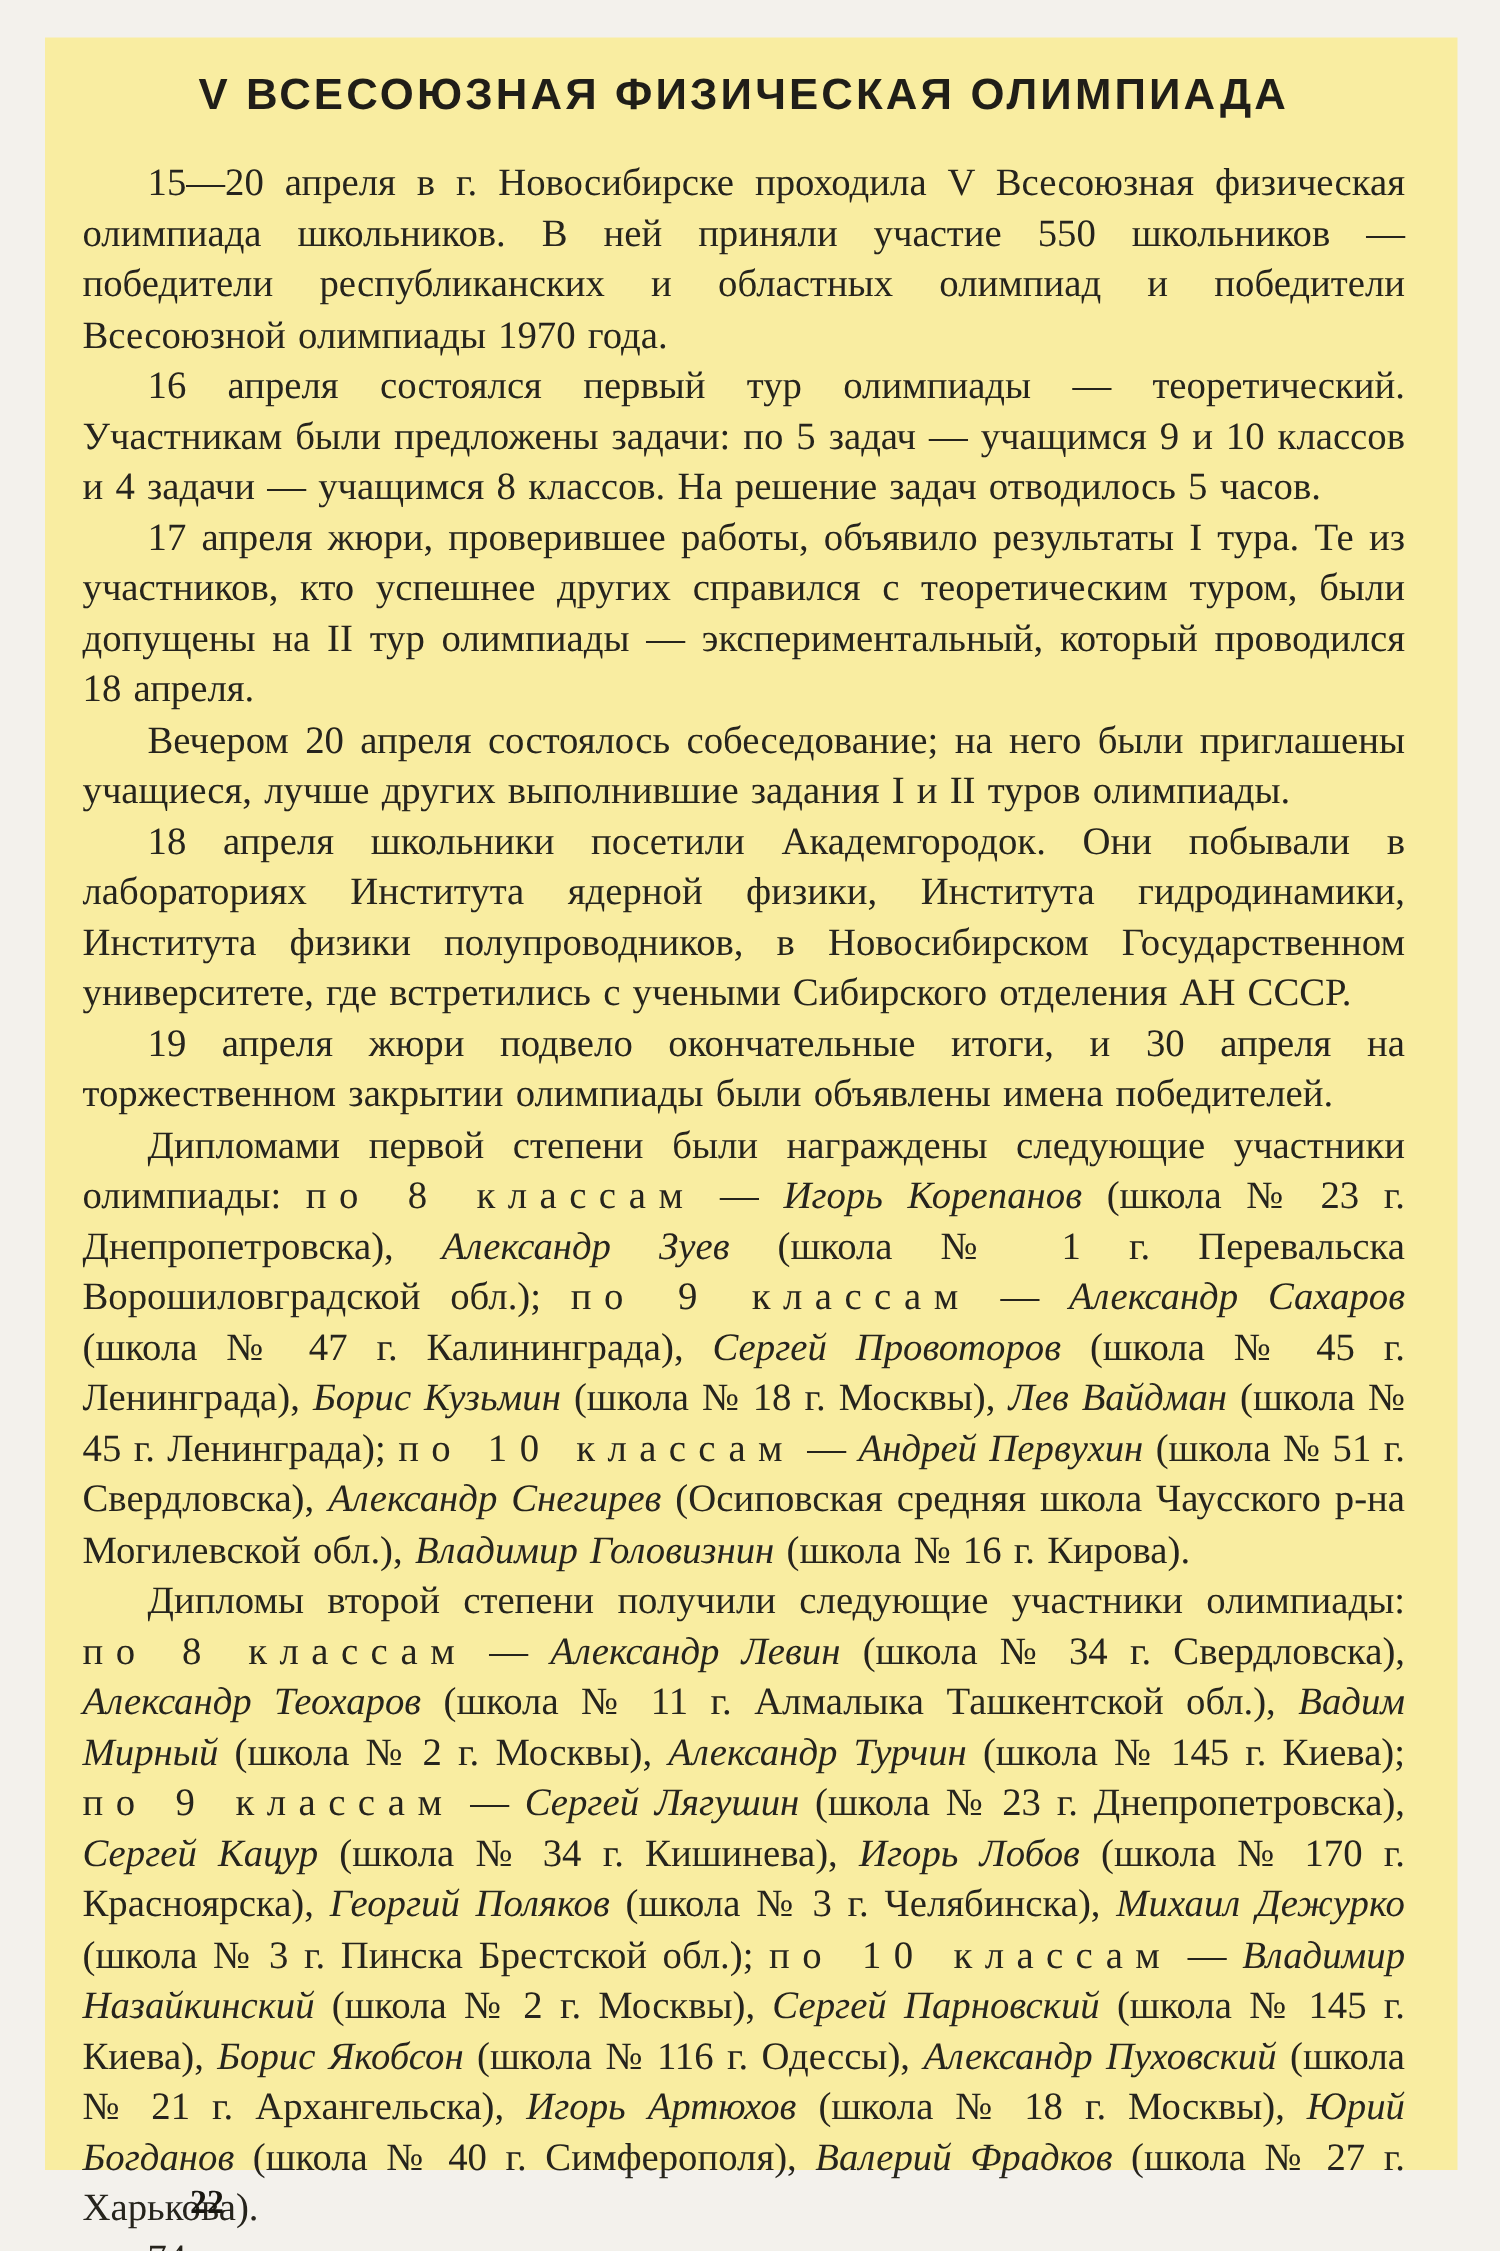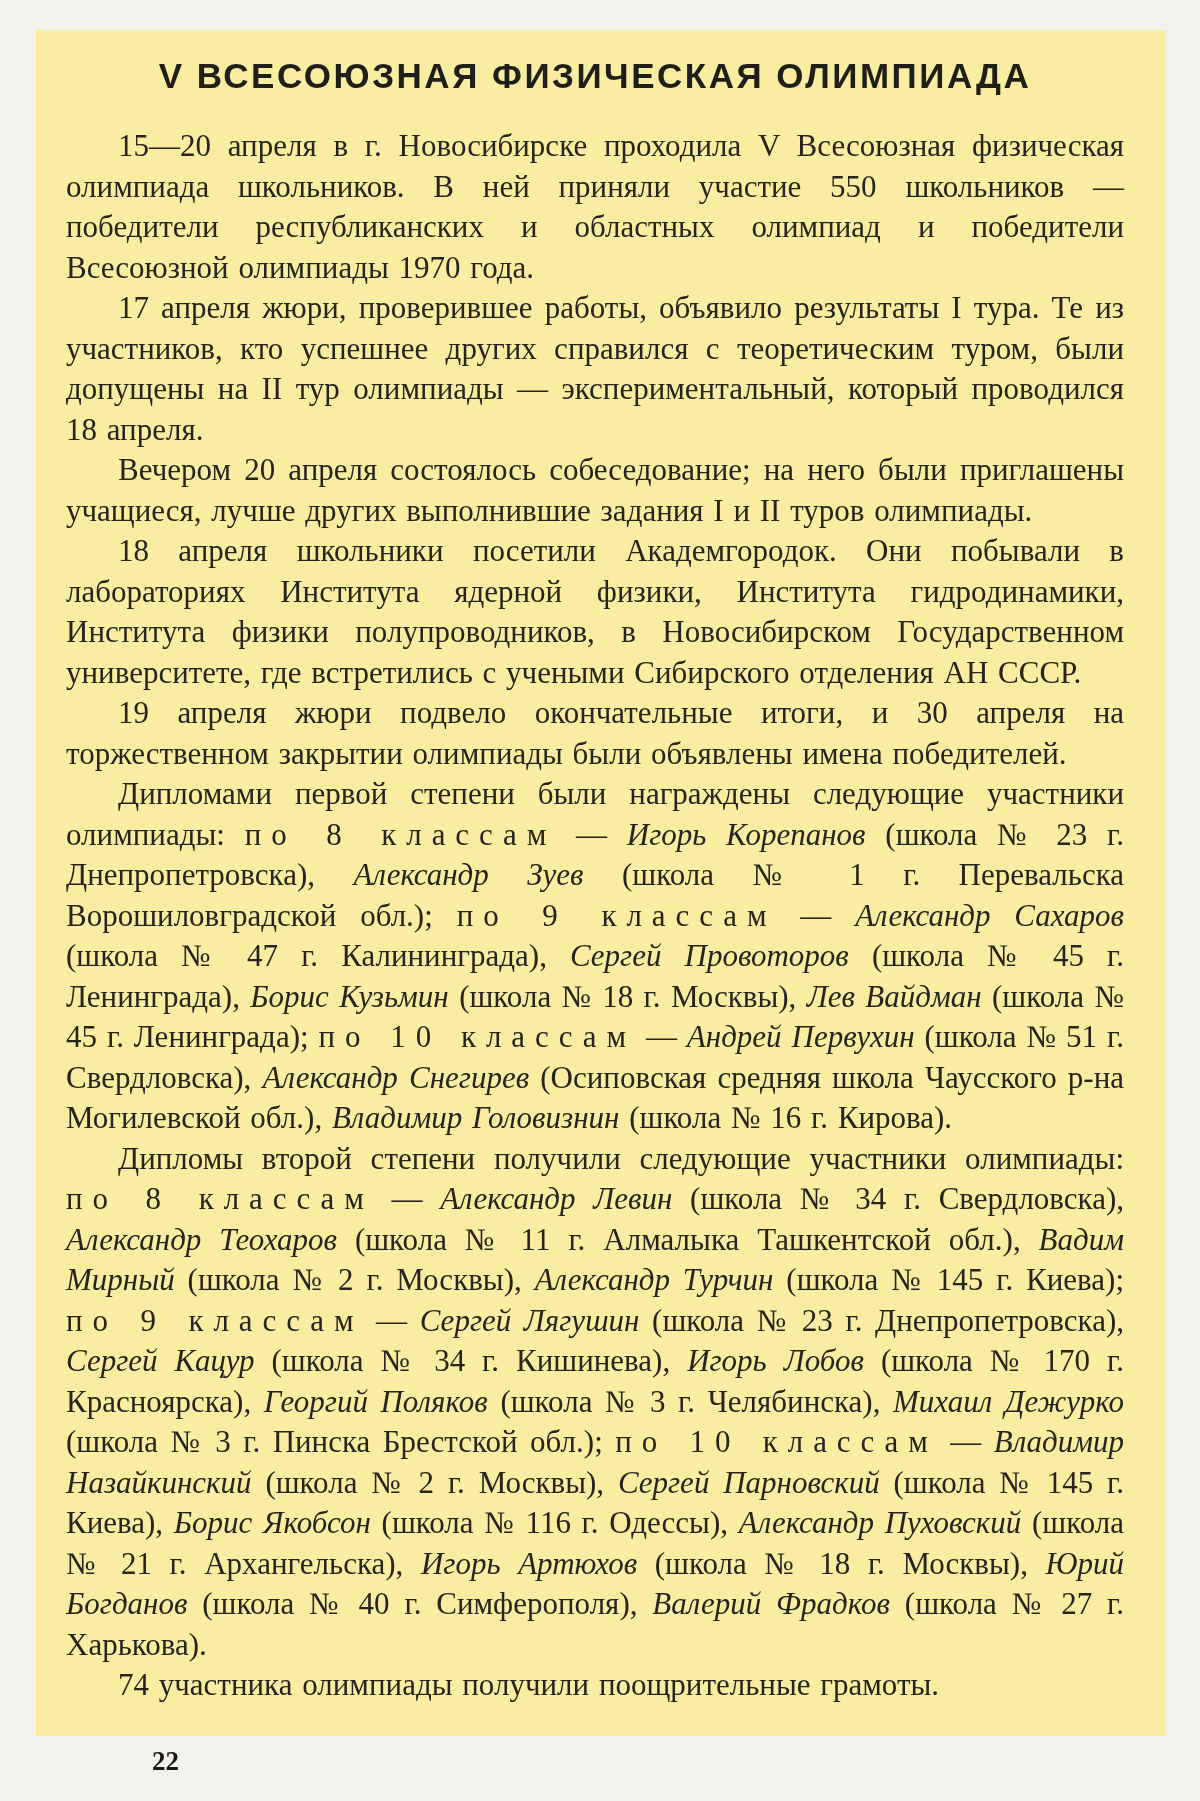--- a/index.html
+++ b/index.html
@@ -44,20 +44,21 @@
     margin-left:36px;
   }
 </style>
 </head>
 <body>
 
 <div class="scan-page">
   <h1 class="doc-title">V ВСЕСОЮЗНАЯ ФИЗИЧЕСКАЯ ОЛИМПИАДА</h1>
   <div class="article-body">
       <p class="para"><span class="run">15—20 апреля в г. Новосибирске проходила V Всесоюзная физическая олимпиада школьников. В ней приняли участие 550 школьников — победители республиканских и областных олимпиад и победители Всесоюзной олимпиады 1970 года.</span></p>
+      <p class="para"><span class="run">16 апреля состоялся первый тур олимпиады — теоретический. Участникам были предложены задачи: по 5 задач — учащимся 9 и 10 классов и 4 задачи — учащимся 8 классов. На решение задач отводилось 5 часов.</span></p>
       <p class="para"><span class="run">17 апреля жюри, проверившее работы, объявило результаты I тура. Те из участников, кто успешнее других справился с теоретическим туром, были допущены на II тур олимпиады — экспериментальный, который проводился 18 апреля.</span></p>
       <p class="para"><span class="run">Вечером 20 апреля состоялось собеседование; на него были приглашены учащиеся, лучше других выполнившие задания I и II туров олимпиады.</span></p>
       <p class="para"><span class="run">18 апреля школьники посетили Академгородок. Они побывали в лабораториях Института ядерной физики, Института гидродинамики, Института физики полупроводников, в Новосибирском Государственном университете, где встретились с учеными Сибирского отделения АН СССР.</span></p>
       <p class="para"><span class="run">19 апреля жюри подвело окончательные итоги, и 30 апреля на торжественном закрытии олимпиады были объявлены имена победителей.</span></p>
       <p class="para"><span class="run">Дипломами первой степени были награждены следующие участники олимпиады: </span><span class="run spaced">по 8 классам</span><span class="run"> — </span><span class="run italic">Игорь Корепанов</span><span class="run"> (школа № 23 г. Днепропетровска), </span><span class="run italic">Александр Зуев</span><span class="run"> (школа № 1 г. Перевальска Ворошиловградской обл.); </span><span class="run spaced">по 9 классам</span><span class="run"> — </span><span class="run italic">Александр Сахаров</span><span class="run"> (школа № 47 г. Калининграда), </span><span class="run italic">Сергей Провоторов</span><span class="run"> (школа № 45 г. Ленинграда), </span><span class="run italic">Борис Кузьмин</span><span class="run"> (школа № 18 г. Москвы), </span><span class="run italic">Лев Вайдман</span><span class="run"> (школа № 45 г. Ленинграда); </span><span class="run spaced">по 10 классам</span><span class="run"> — </span><span class="run italic">Андрей Первухин</span><span class="run"> (школа № 51 г. Свердловска), </span><span class="run italic">Александр Снегирев</span><span class="run"> (Осиповская средняя школа Чаусского р-на Могилевской обл.), </span><span class="run italic">Владимир Головизнин</span><span class="run"> (школа № 16 г. Кирова).</span></p>
       <p class="para"><span class="run">Дипломы второй степени получили следующие участники олимпиады: </span><span class="run spaced">по 8 классам</span><span class="run"> — </span><span class="run italic">Александр Левин</span><span class="run"> (школа № 34 г. Свердловска), </span><span class="run italic">Александр Теохаров</span><span class="run"> (школа № 11 г. Алмалыка Ташкентской обл.), </span><span class="run italic">Вадим Мирный</span><span class="run"> (школа № 2 г. Москвы), </span><span class="run italic">Александр Турчин</span><span class="run"> (школа № 145 г. Киева); </span><span class="run spaced">по 9 классам</span><span class="run"> — </span><span class="run italic">Сергей Лягушин</span><span class="run"> (школа № 23 г. Днепропетровска), </span><span class="run italic">Сергей Кацур</span><span class="run"> (школа № 34 г. Кишинева), </span><span class="run italic">Игорь Лобов</span><span class="run"> (школа № 170 г. Красноярска), </span><span class="run italic">Георгий Поляков</span><span class="run"> (школа № 3 г. Челябинска), </span><span class="run italic">Михаил Дежурко</span><span class="run"> (школа № 3 г. Пинска Брестской обл.); </span><span class="run spaced">по 10 классам</span><span class="run"> — </span><span class="run italic">Владимир Назайкинский</span><span class="run"> (школа № 2 г. Москвы), </span><span class="run italic">Сергей Парновский</span><span class="run"> (школа № 145 г. Киева), </span><span class="run italic">Борис Якобсон</span><span class="run"> (школа № 116 г. Одессы), </span><span class="run italic">Александр Пуховский</span><span class="run"> (школа № 21 г. Архангельска), </span><span class="run italic">Игорь Артюхов</span><span class="run"> (школа № 18 г. Москвы), </span><span class="run italic">Юрий Богданов</span><span class="run"> (школа № 40 г. Симферополя), </span><span class="run italic">Валерий Фрадков</span><span class="run"> (школа № 27 г. Харькова).</span></p>
       <p class="para"><span class="run">74 участника олимпиады получили поощрительные грамоты.</span></p>
     </div>
 </div>
 

